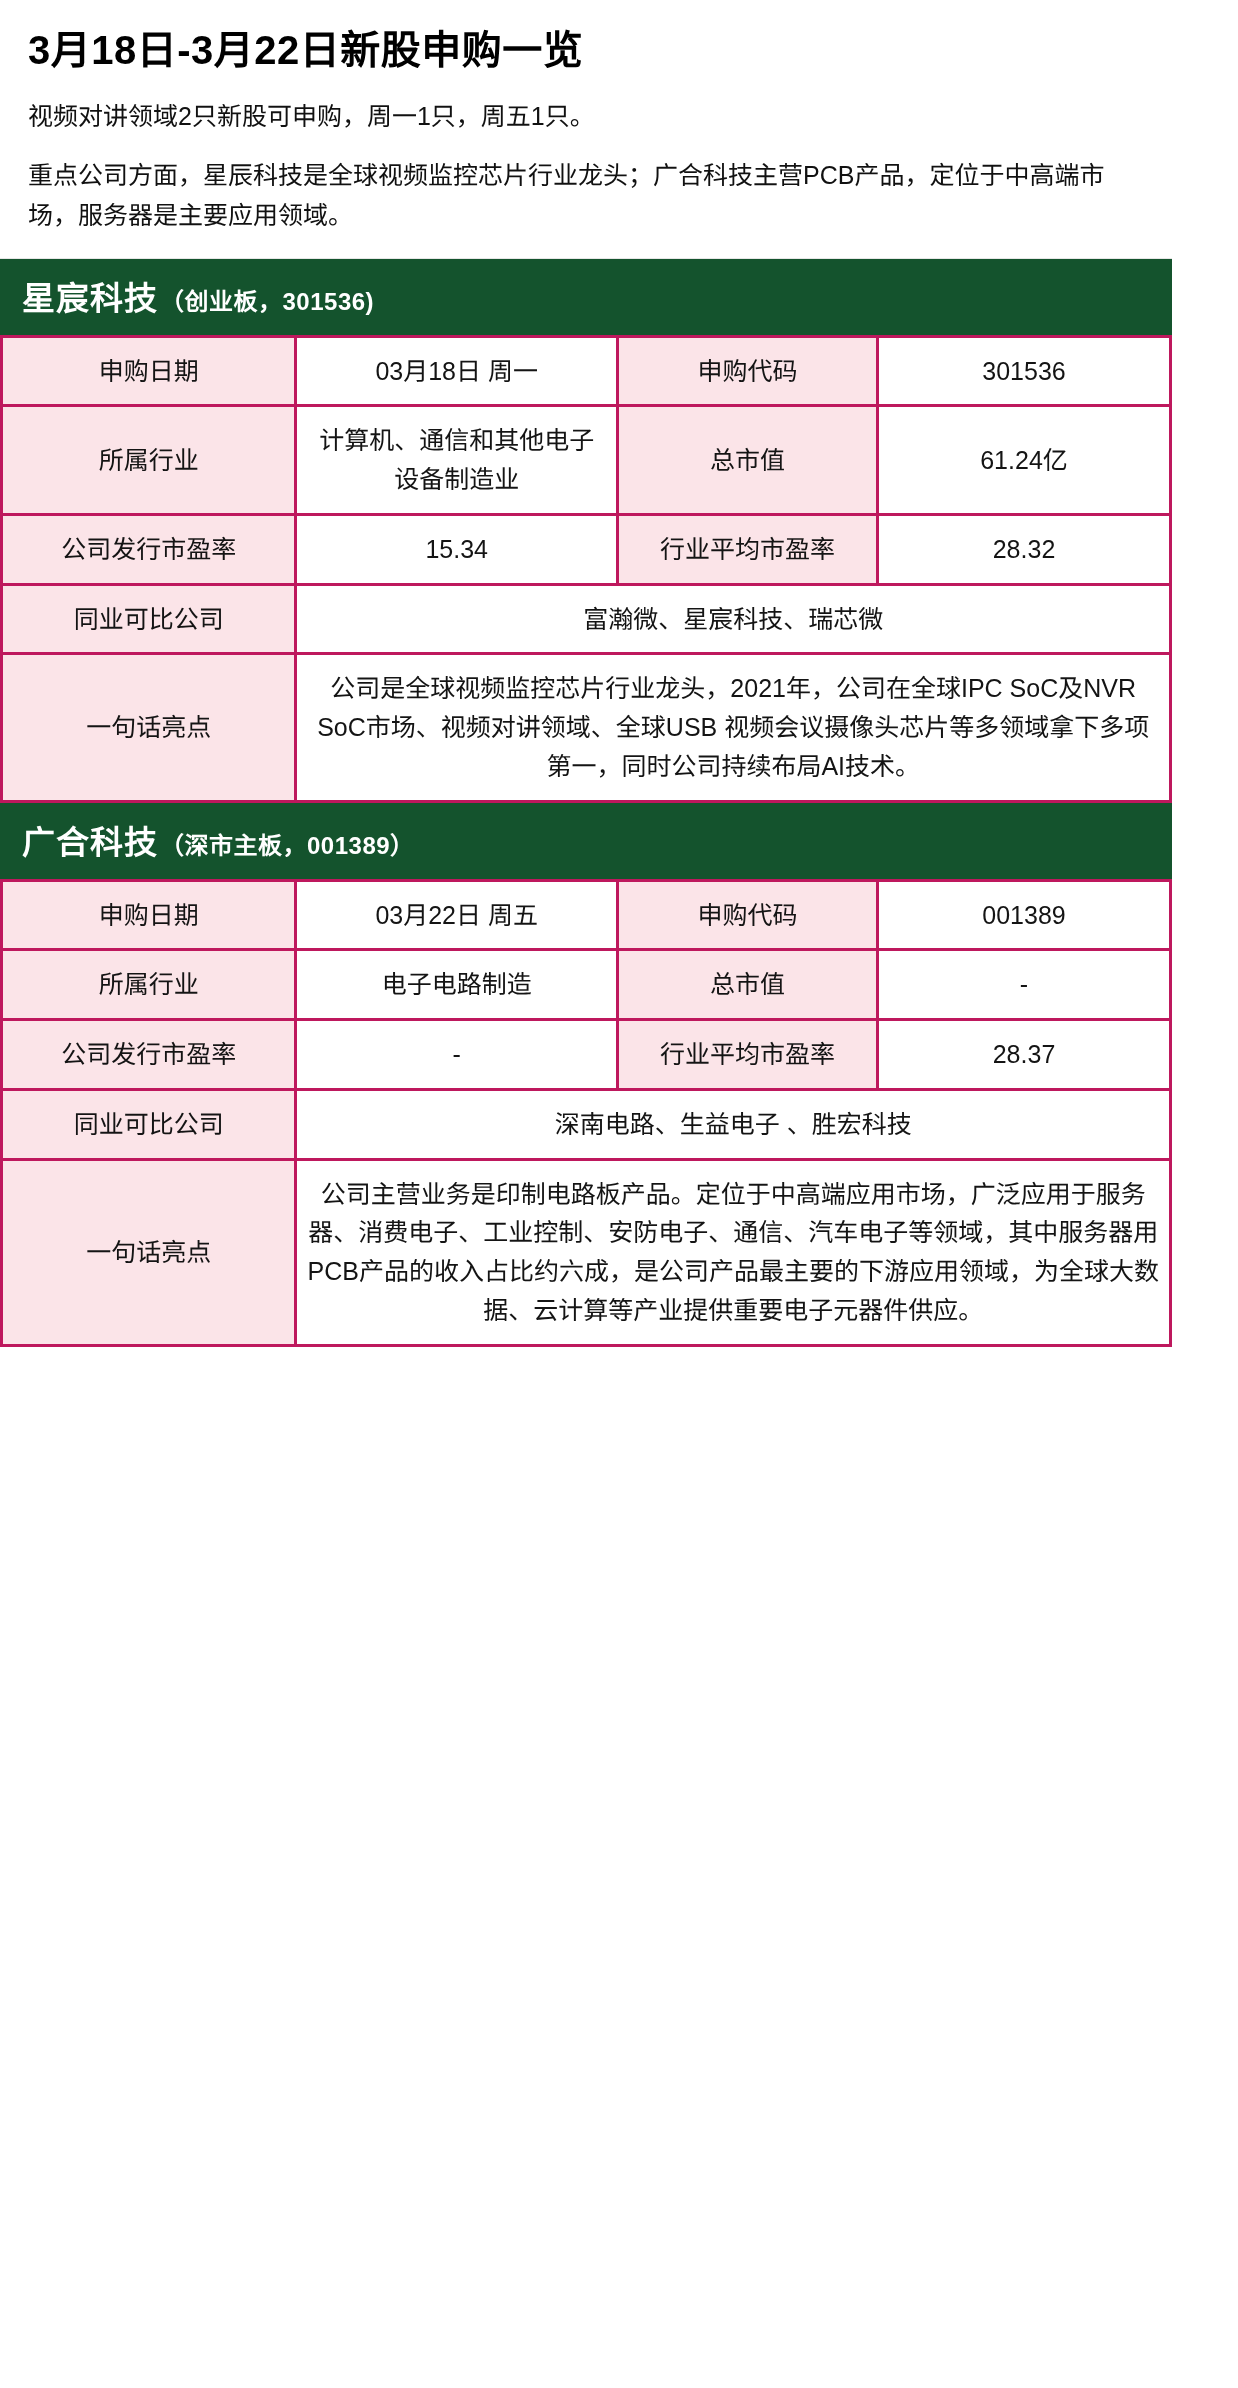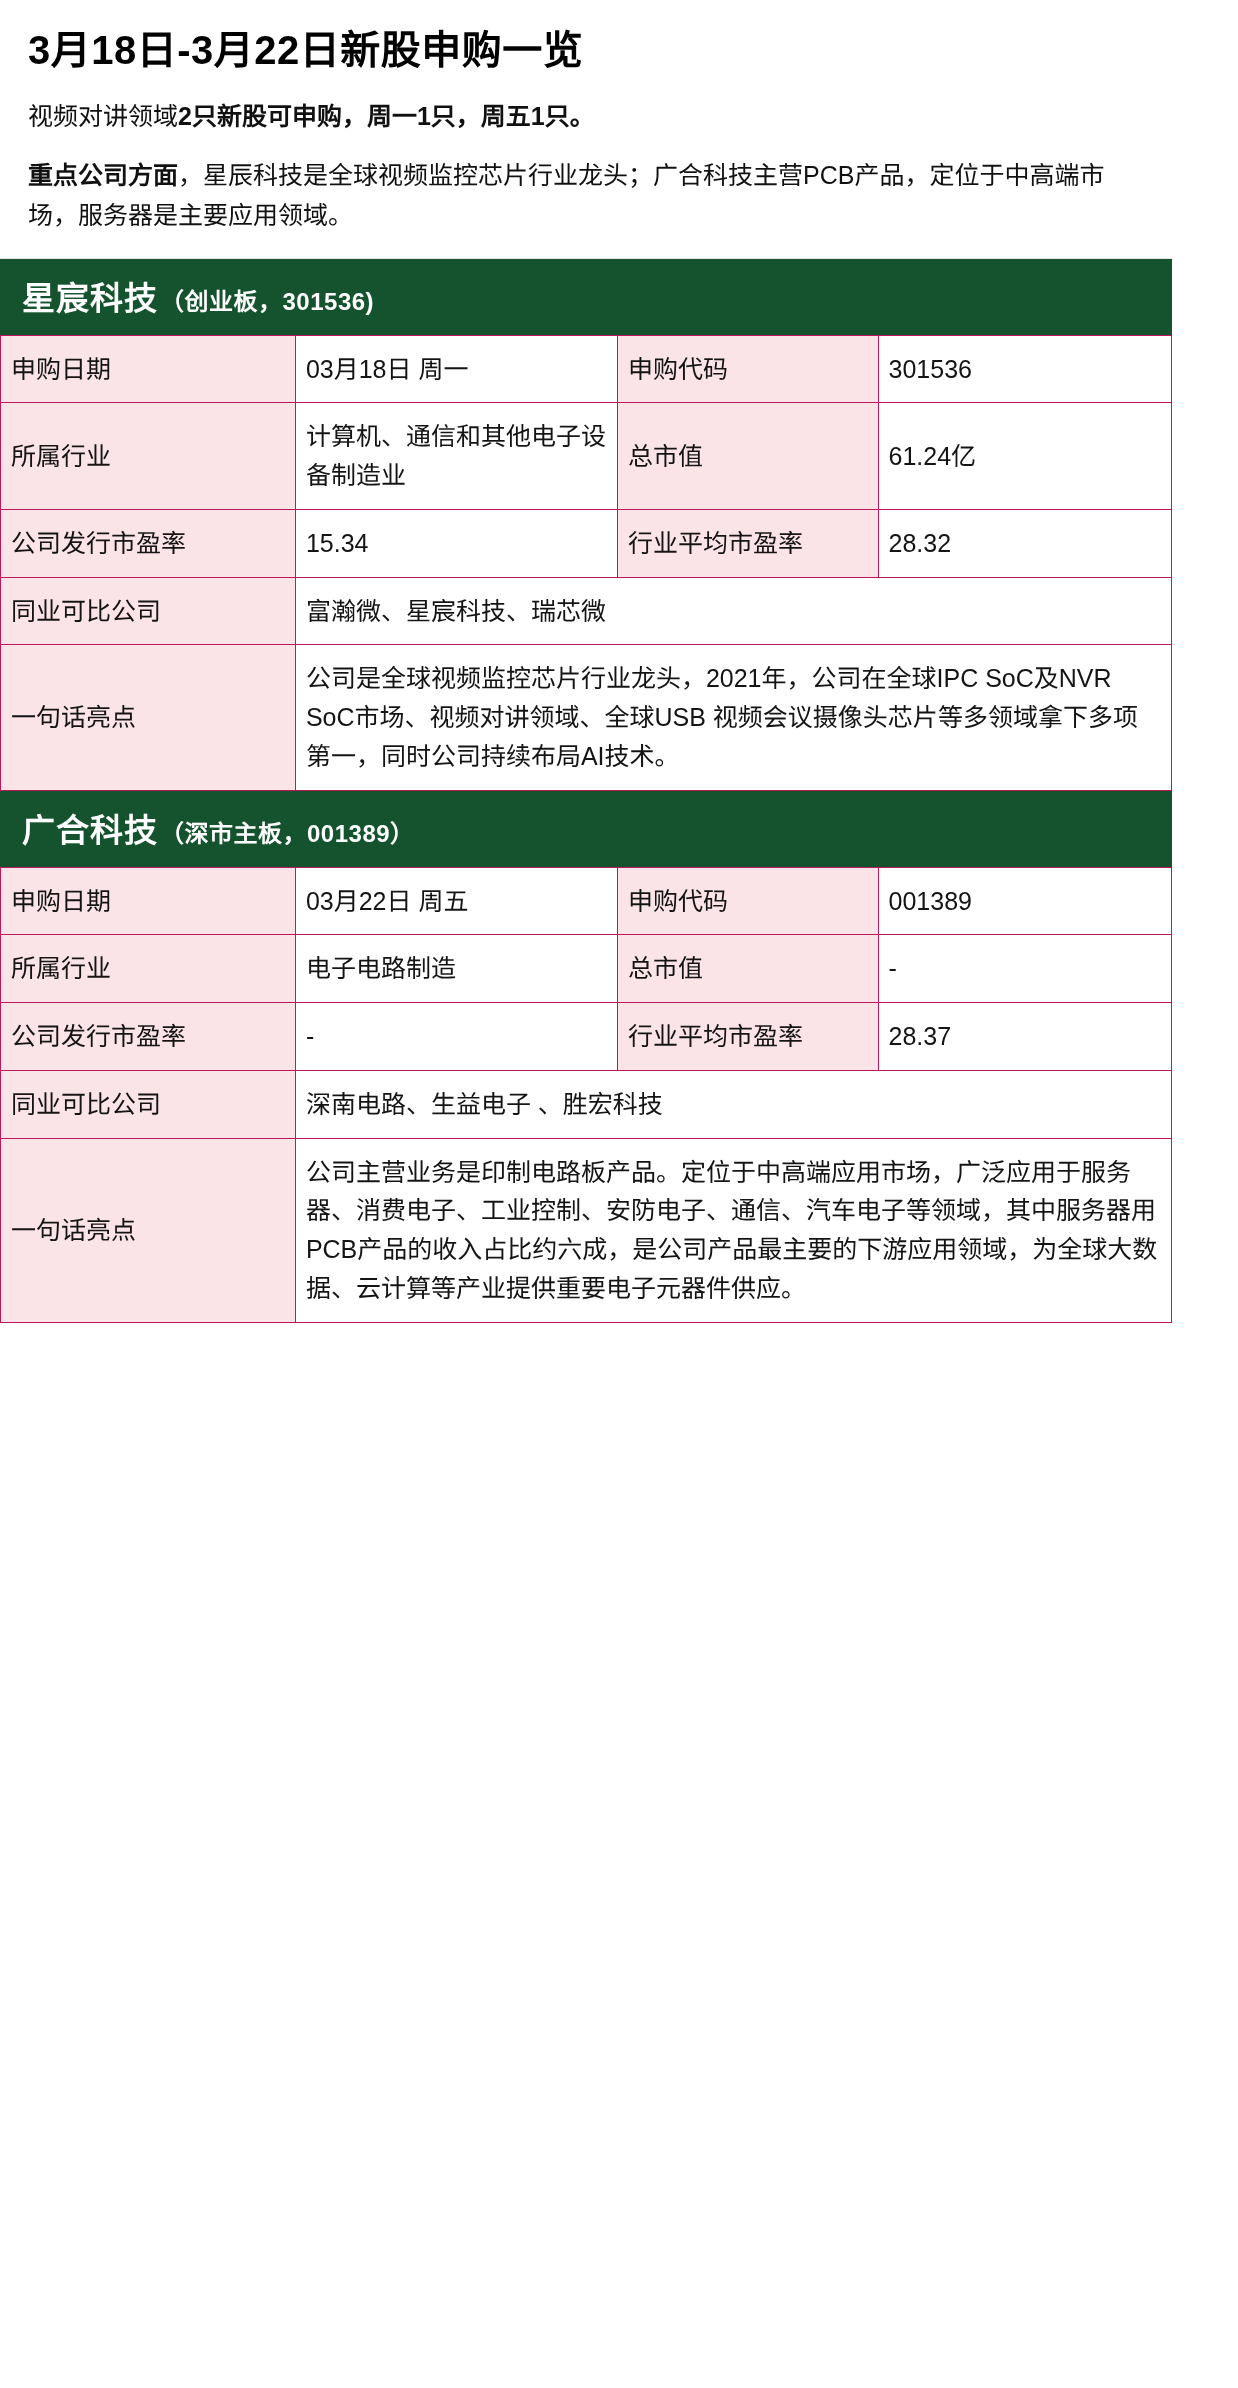--- a/index.html
+++ b/index.html
@@ -33,21 +33,21 @@
     color: #000000;
     line-height: 1.2;
   }
   .intro-line {
     font-size: 25px;
     line-height: 1.62;
     margin: 0 0 18px 0;
     color: #111111;
   }
   .intro-line:last-child { margin-bottom: 4px; }
-  .intro-line b { font-weight: bold; text-align: right; }
+  .intro-line b { font-weight: normal; text-align: right; }
 
   
   .company-block {
     margin-top: 0;
   }
   .company-header {
     background: #14532d;
     color: #ffffff;
     padding: 13px 22px 15px 22px;
     display: flex;
@@ -66,23 +66,23 @@
     text-align: center;
   }
 
   table.info-table {
     width: 100%;
     border-collapse: collapse;
     table-layout: fixed;
     border: 1px solid #f0b8c0;
   }
   table.info-table td {
-    border: 1px solid #be185d;
+    border: 3px solid #be185d;
     font-size: 25px;
-    text-align: left;
+    text-align: center;
     vertical-align: middle;
     padding: 14px 10px;
     line-height: 1.55;
     color: #141414;
   }
   td.label {
     background: #fbe4e8;
     font-weight: normal;
     width: 206px;
   }

